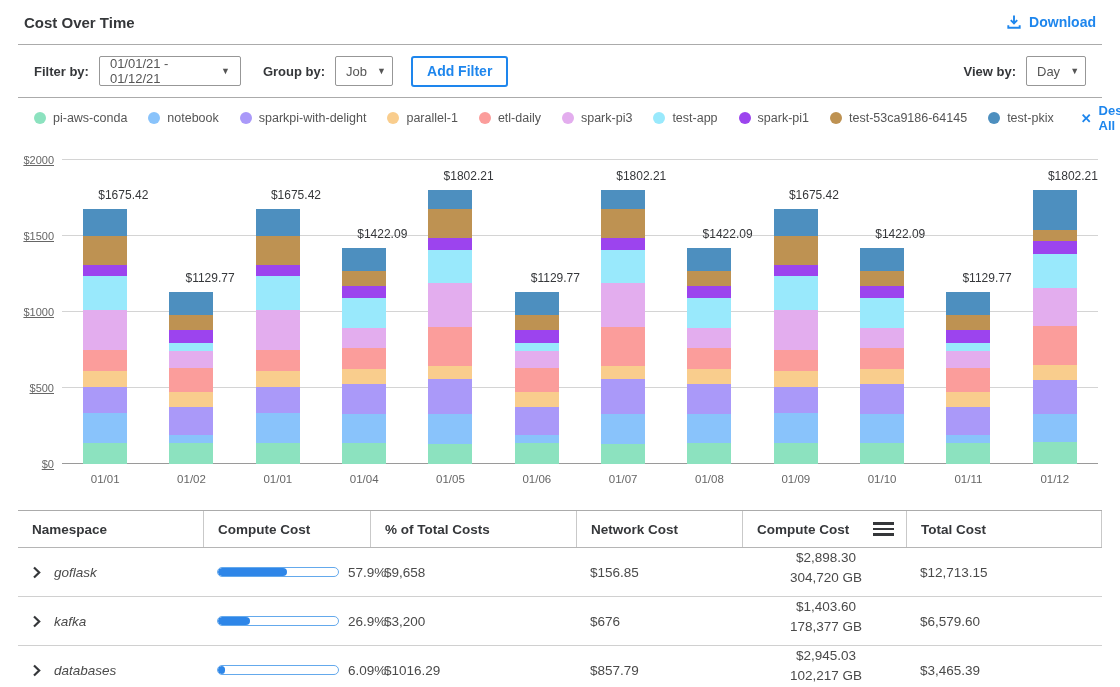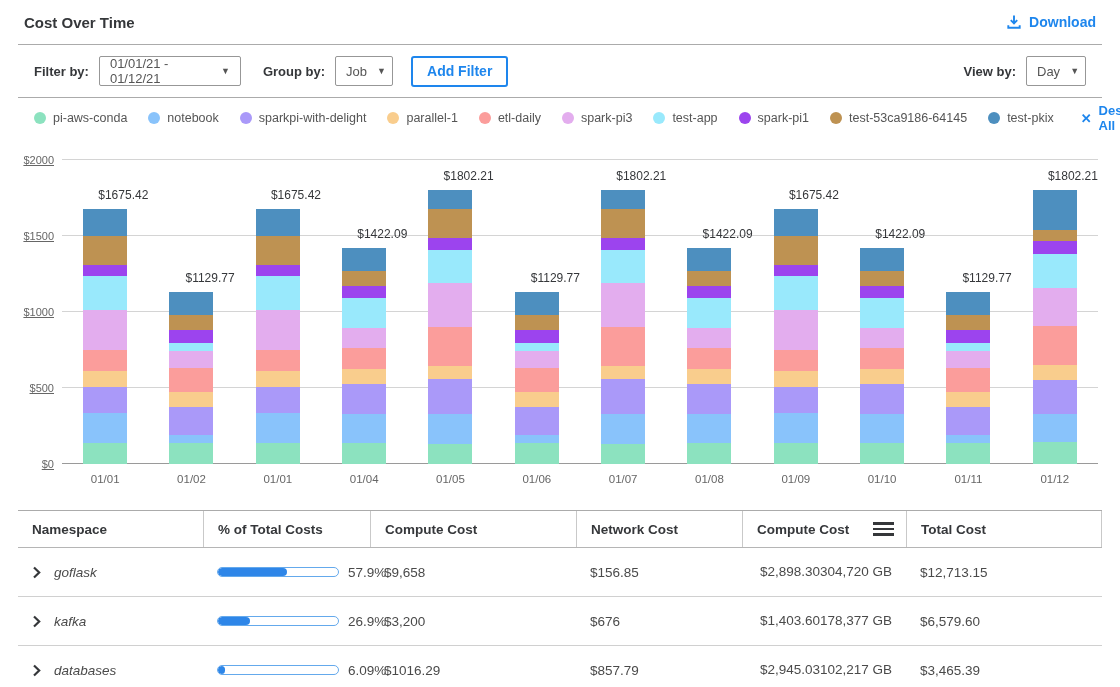--- a/index.html
+++ b/index.html
@@ -68,21 +68,21 @@
   .burger span { display:block; width:21px; height:2.5px; background:#35373a; }
   .trow { border-bottom:1px solid #d0d0d0; }
   .trow .cell { min-height:48px; display:flex; align-items:center; font-size:13.5px;
     color:#4a4a4a; padding:0 10px 0 14px; }
   .ns { gap:12px; cursor:pointer; font-size:14px; color:#3a3a3a;font-style:italic; }
   .chev { display:flex; align-items:center; }
   .pill { width:122px; height:10px; border:1px solid #64a9ec; border-radius:6px;
     position:relative; overflow:hidden; background:#fff; flex:0 0 auto; }
   .fill { position:absolute; left:0; top:0; bottom:0; background:#2e86e8; border-radius:5px; }
   .pct { margin-left:9px; }
-  .net { display:flex; flex-direction:row; justify-content:center; line-height:20px;
+  .net { display:flex; flex-direction:column; line-height:20px;
     font-size:13px; }
 </style>
 </head>
 <body>
 
 <div class="header">
   <div class="title">Cost Over Time</div>
   <div class="download">
     <span class="chev">
       <svg width="16" height="16" viewBox="0 0 16 16">
@@ -369,22 +369,22 @@
           <div class="bar-total" style="bottom: calc(90.1105% + 7px);">$1802.21</div>
           <div class="xtick">01/12</div>
         </div>
       </div>
     </div>
 </div>
 
 <div class="table">
   <div class="tgrid thead">
     <div class="cell">Namespace</div>
+    <div class="cell">Compute Cost</div>
     <div class="cell">% of Total Costs</div>
-    <div class="cell">Compute Cost</div>
     <div class="cell">Network Cost</div>
     <div class="cell cell-flex">
       <span>Compute  Cost</span>
       <span class="burger">
           <span></span>
           <span></span>
           <span></span>
         </span>
     </div>
     <div class="cell">Total Cost</div>

